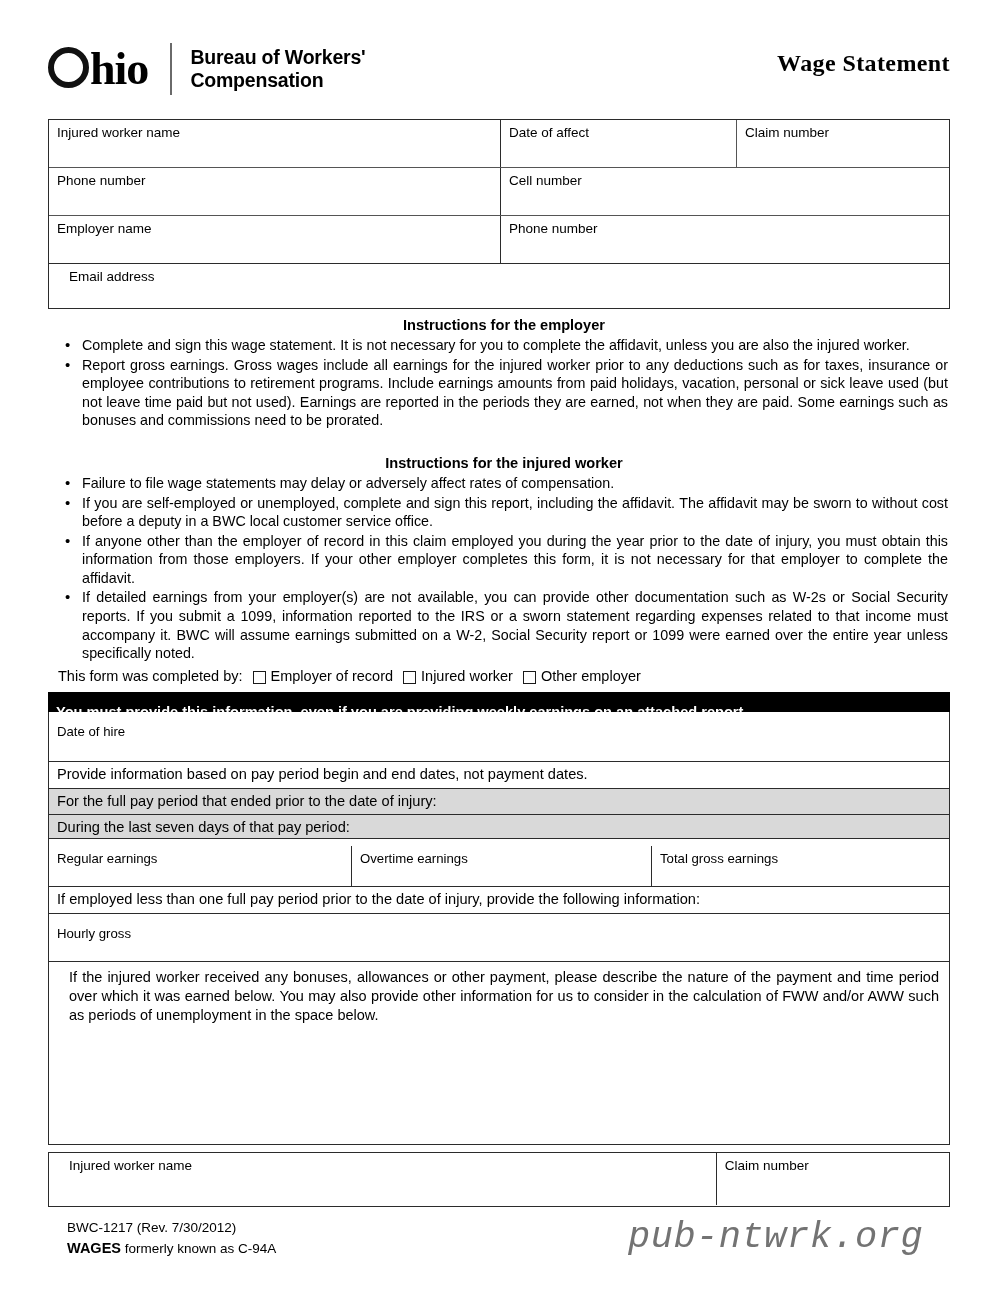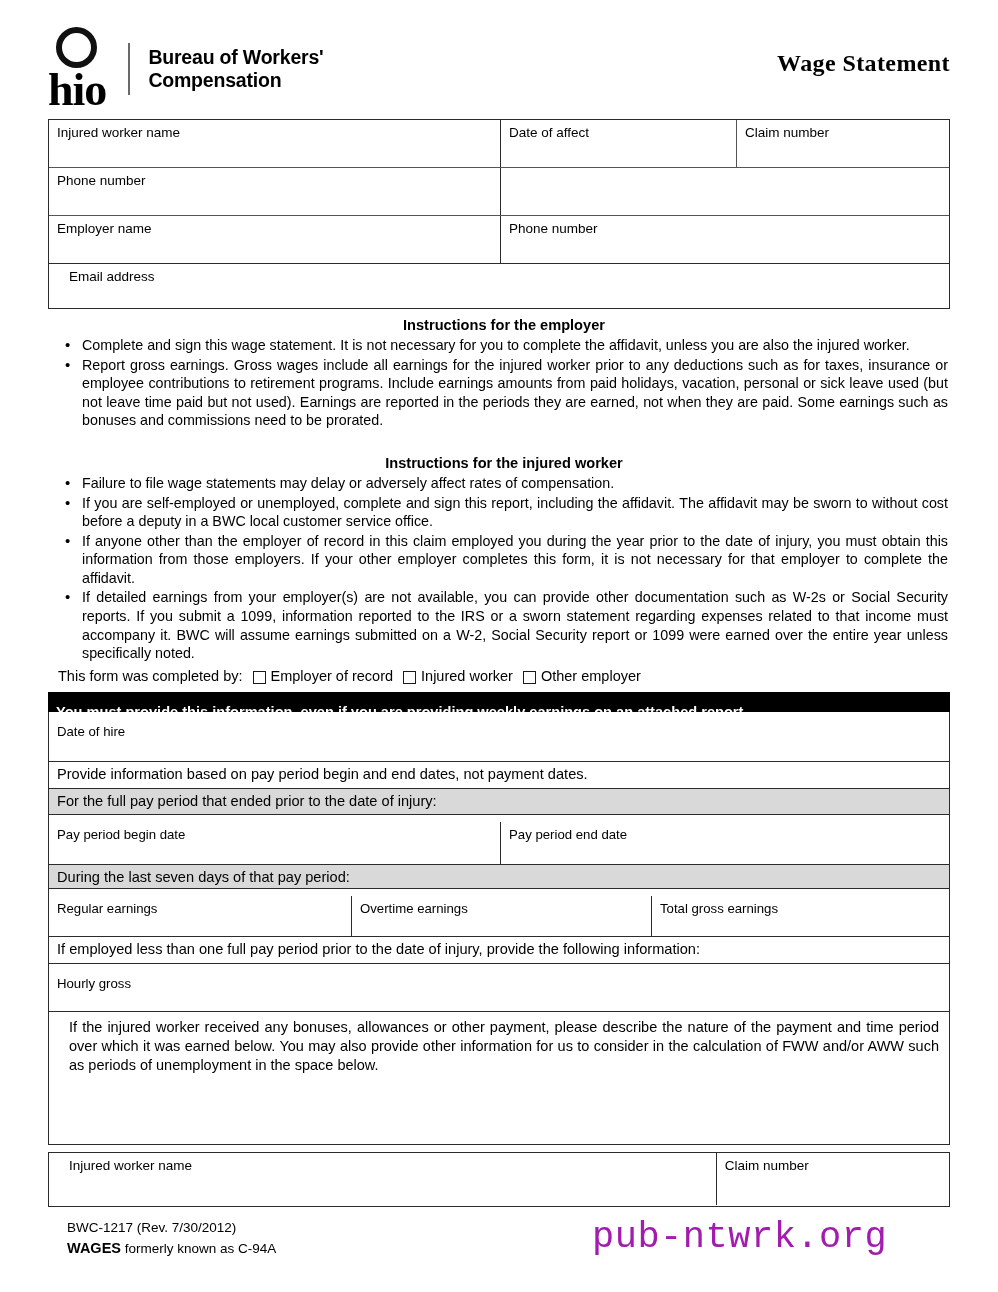--- a/index.html
+++ b/index.html
@@ -39,22 +39,21 @@
     align-items: center;
     height: 62px;
   }
   .logo-ohio {
     font-family: "Liberation Serif", serif;
     font-weight: bold;
     font-size: 45px;
     letter-spacing: -0.5px;
     line-height: 1;
     display: flex;
-    align-items: center;
-    flex-direction: column;
+    align-items: flex-start;
   }
   .logo-o {
     display: inline-block;
     width: 41px;
     height: 41px;
     border: 6px solid #111;
     border-radius: 50%;
     box-sizing: border-box;
     margin-right: 1px;
     position: relative;
@@ -232,27 +231,28 @@
     position: absolute;
     left: 67px;
     top: 1219px;
     font-size: 13.5px;
     line-height: 1.38;
   }
   .footer-text .b { font-weight: bold; font-size: 14.5px; }
 
   .watermark {
     position: absolute;
-    left: 592px;
+    left: 628px;
     top: 1216px;
     font-family: "Liberation Mono", "DejaVu Sans Mono", monospace;
     font-size: 37px;
-    color: #a21caf;
+    color: #737373;
     letter-spacing: 0.5px;
     white-space: nowrap;
+    font-style: italic;
   }
 </style>
 </head>
 <body>
 
 <div class="page">
 
   <div class="header">
     <div class="logo-block">
       <div class="logo-ohio">
@@ -278,20 +278,23 @@
         <span>Date of affect</span>
       </div>
       <div class="cell" style="width:211px">
         <span>Claim number</span>
       </div>
     </div>
 
     <div class="row" style="height:48px">
       <div class="cell thick-r" style="width:452px">
         <span>Phone number</span>
+      </div>
+      <div class="cell" style="width:447px">
+        <span>Cell number</span>
       </div>
     </div>
 
     <div class="row thick-b" style="height:48px">
       <div class="cell thick-r" style="width:452px">
         <span>Employer name</span>
       </div>
       <div class="cell" style="width:447px">
         <span>Phone number</span>
       </div>
@@ -343,28 +346,20 @@
     </div>
 
     <div class="row thick-b" style="height:27px">
       <div class="bandrow" style="width:899px">Provide information based on pay period begin and end dates, not payment dates.</div>
     </div>
 
     <div class="row thick-b shaded" style="height:26px">
       <div class="bandrow shaded" style="width:899px">For the full pay period that ended prior to the date of injury:</div>
     </div>
 
-    <div class="row thick-b" style="height:50px">
-      <div class="cell thick-r" style="width:452px">
-        <span>Pay period begin date</span>
-      </div>
-      <div class="cell" style="width:447px">
-        <span>Pay period end date</span>
-      </div>
-    </div>
 
     <div class="row thick-b shaded" style="height:24px">
       <div class="bandrow shaded" style="width:899px">During the last seven days of that pay period:</div>
     </div>
 
     <div class="row thick-b" style="height:48px">
       <div class="cell thick-r" style="width:303px">
         <span>Regular earnings</span>
       </div>
       <div class="cell thick-r" style="width:300px">

